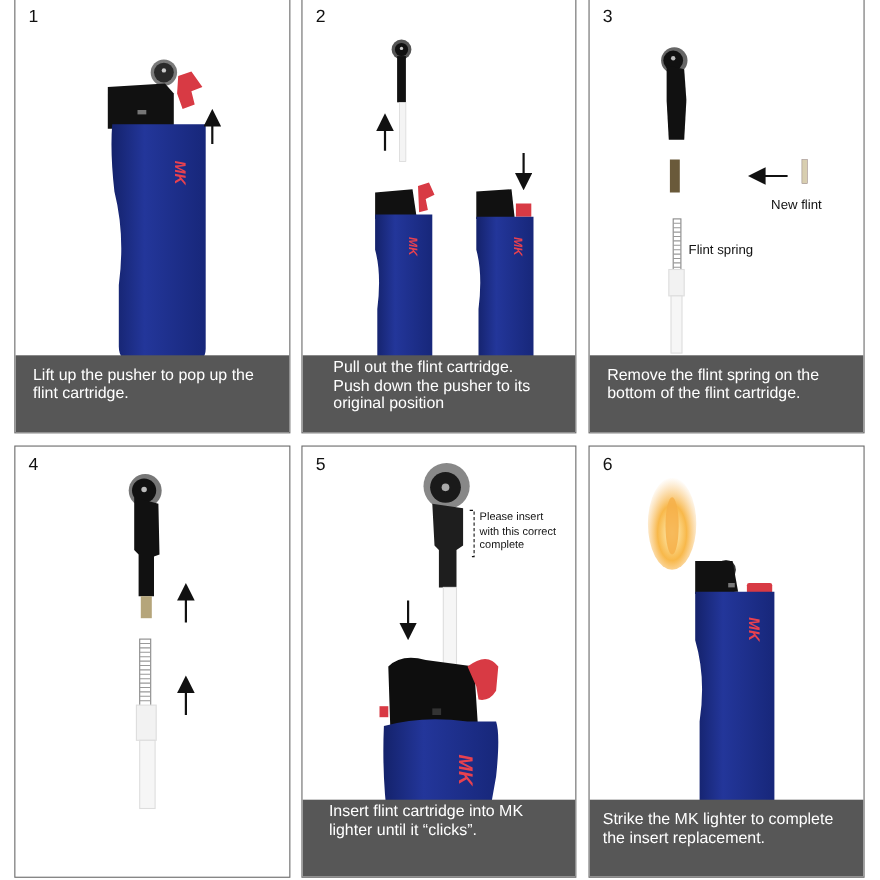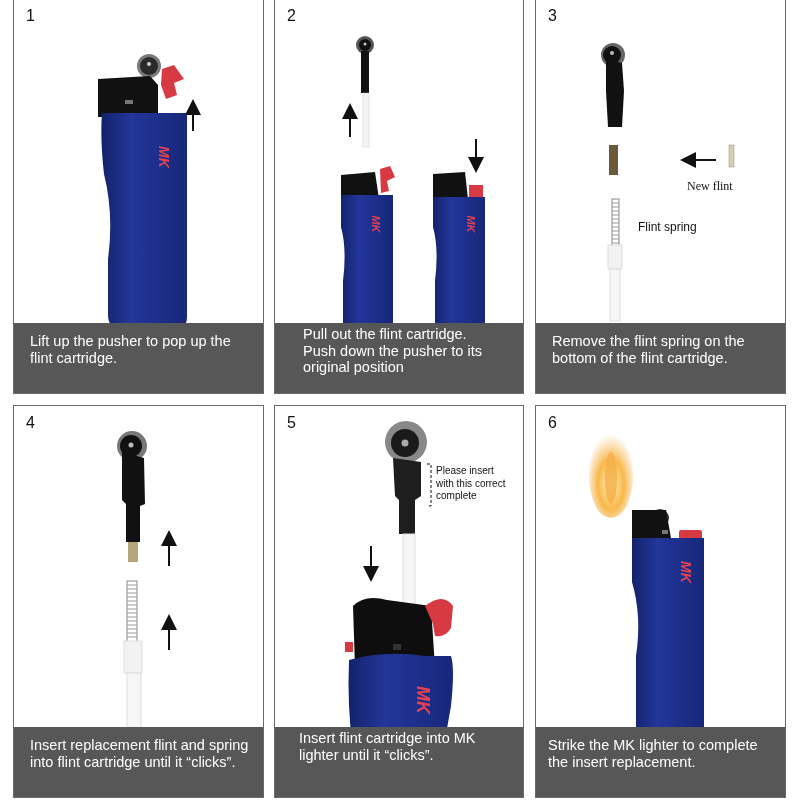--- a/index.html
+++ b/index.html
@@ -99,22 +99,22 @@
     <rect x="193" y="146" width="5" height="22" fill="#d8ceb0" stroke="#988" stroke-width="0.5"></rect>
     <g>
       <rect x="76" y="200" width="7" height="48" fill="none" stroke="#888" stroke-width="1"></rect>
       <path d="M76,204 h7 M76,208 h7 M76,212 h7 M76,216 h7 M76,220 h7 M76,224 h7 M76,228 h7 M76,232 h7 M76,236 h7 M76,240 h7 M76,244 h7" stroke="#999" stroke-width="1"></path>
     </g>
     <g>
       <rect x="72" y="246" width="14" height="24" fill="#f2f2f2" stroke="#ddd"></rect>
       <rect x="74" y="270" width="10" height="52" fill="#f6f6f6" stroke="#ddd"></rect>
     </g>
   </svg>
-  <div class="lbl" style="left:151px;top:180px;font-family:Liberation Serif, serif;">New flint</div>
-  <div class="lbl" style="left:90px;top:221px;margin-left:12px;">Flint spring</div>
+  <div class="lbl" style="left:165px;top:180px;">New flint</div>
+  <div class="lbl" style="left:90px;top:221px;">Flint spring</div>
   <div class="cap">
     <span>Remove the flint spring on the</span>
       <span>bottom of the flint cartridge.</span>
   </div>
 </div>
 
 <div class="panel" style="left:13px;top:405px;width:251px;height:393px;">
   <div class="num">4</div>
   <svg width="251" height="393">
     <g>
@@ -128,24 +128,20 @@
     <g>
       <rect x="113" y="175" width="10" height="62" fill="none" stroke="#888"></rect>
       <path d="M113,179 h10 M113,183 h10 M113,187 h10 M113,191 h10 M113,195 h10 M113,199 h10 M113,203 h10 M113,207 h10 M113,211 h10 M113,215 h10 M113,219 h10 M113,223 h10 M113,227 h10 M113,231 h10" stroke="#999"></path>
     </g>
     <line x1="155" y1="244" x2="155" y2="216" stroke="#111" stroke-width="2" marker-end="url(#ah)"></line>
     <g>
       <rect x="110" y="235" width="18" height="32" fill="#f2f2f2" stroke="#ddd"></rect>
       <rect x="113" y="267" width="14" height="62" fill="#f6f6f6" stroke="#ddd"></rect>
     </g>
   </svg>
-  <div class="cap">
-    <span>Insert replacement flint and spring</span>
-      <span>into flint cartridge until it “clicks”.</span>
-  </div>
 </div>
 
 <div class="panel" style="left:274px;top:405px;width:250px;height:393px;">
   <div class="num">5</div>
   <svg width="250" height="393">
     <g>
       <circle cx="131" cy="36" r="21" fill="#888"></circle>
         <circle cx="130" cy="37" r="14" fill="#1a1a1a"></circle>
         <circle cx="130" cy="37" r="3.5" fill="#aaa"></circle>
       <path d="M118,52 L146,56 L146,90 L140,94 L140,128 L124,128 L124,94 L120,90 Z" fill="#1e1e1e"></path>

